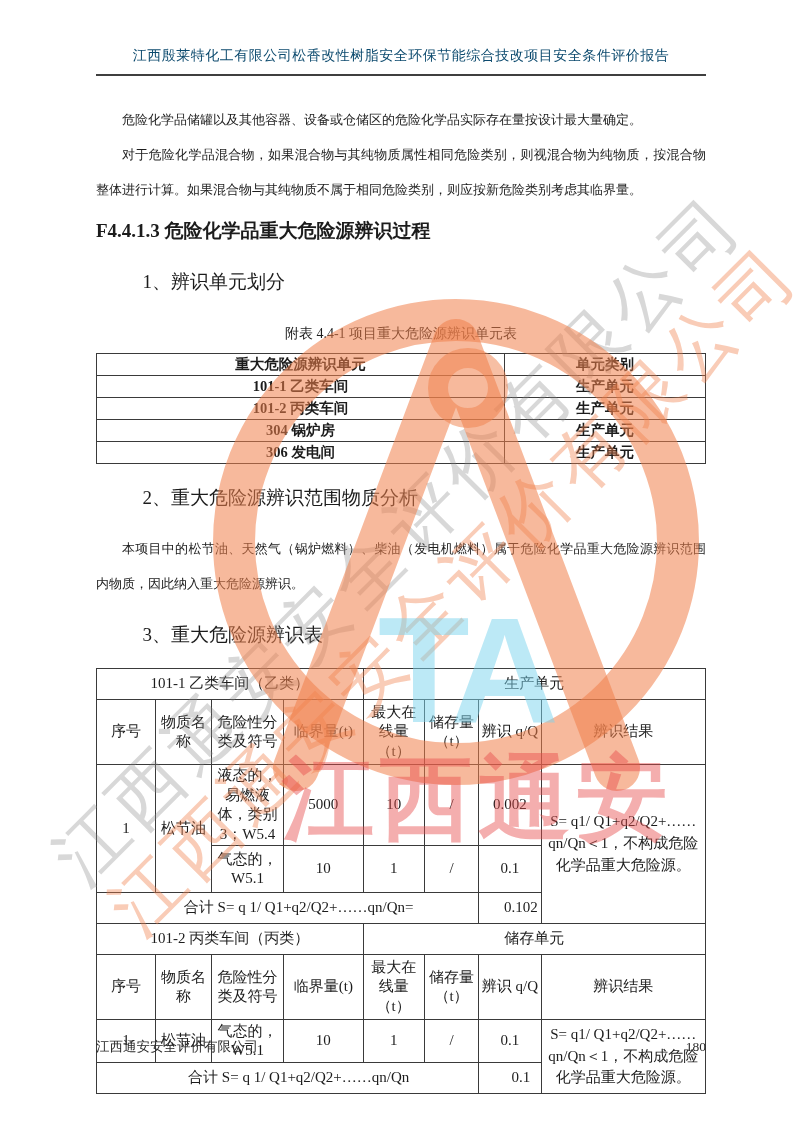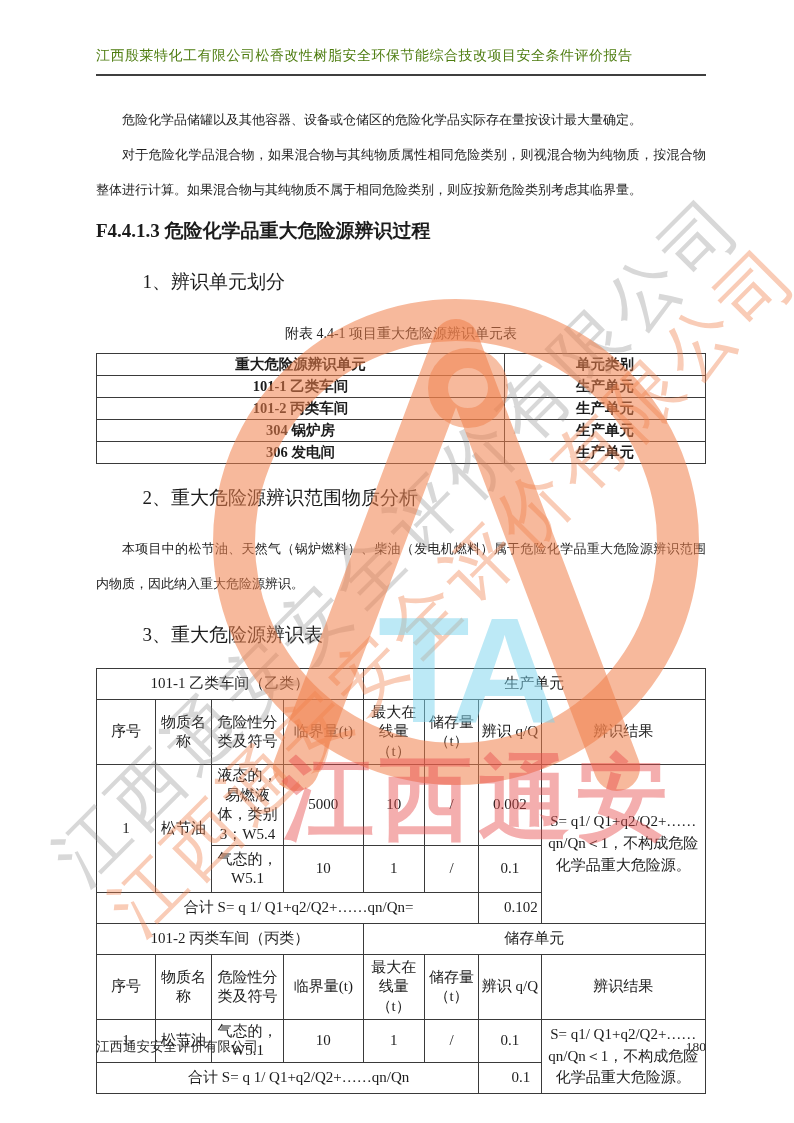--- a/index.html
+++ b/index.html
@@ -11,23 +11,24 @@
     font-family:"Liberation Serif","DejaVu Serif",serif;
     color:#1c1c1c;
     overflow:hidden;
   }
   .content{
     position:relative;
     z-index:1;
     padding:46px 88px 0 96px;
   }
   .doc-header{
+    text-align:center;
     font-size:14px;
     line-height:20px;
-    color:#4d7c0f;
+    color:#0c4a6e;
     letter-spacing:0.5px;
   }
   .doc-header-divider{
     border-bottom:2px solid #3f3f3f;
     margin-top:8px;
   }
   .body-para{
     margin:0;
     font-size:13px;
     line-height:35px;

